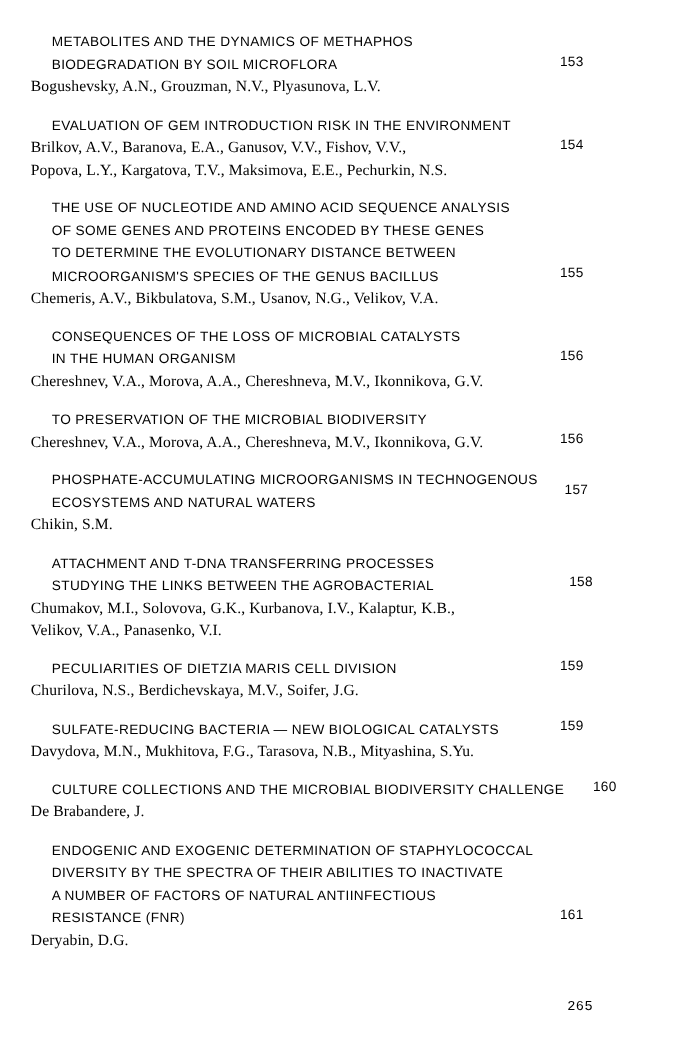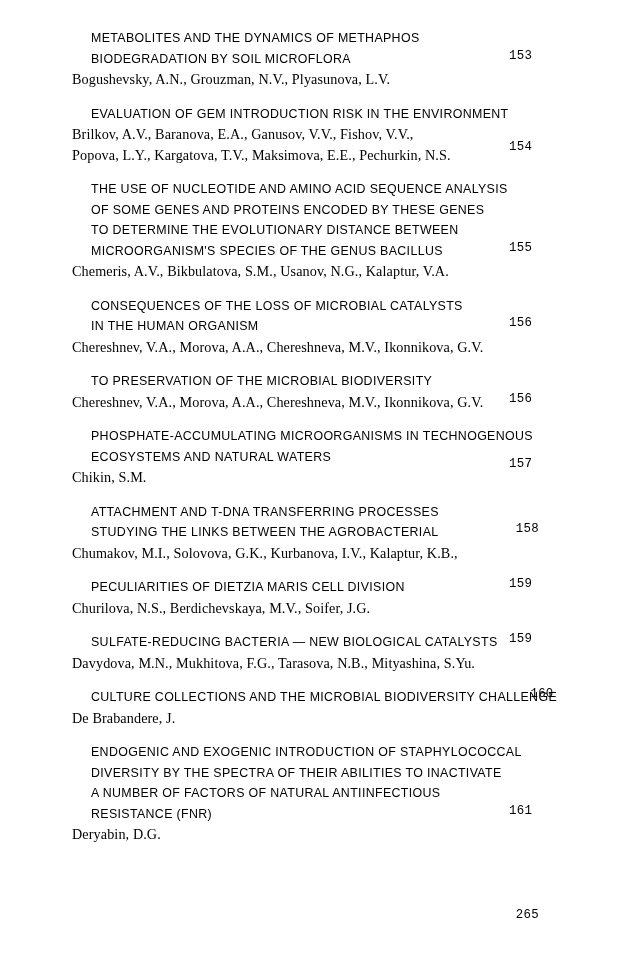--- a/index.html
+++ b/index.html
@@ -24,21 +24,20 @@
   }
   .entries {
     position: absolute;
     top: 28px;
     left: 0;
     right: 0;
   }
   .entry {
     margin-bottom: 14px;
     position: relative;
-    padding-left: 44px;
   }
   .title-block {
     position: relative;
     padding-left: 47px;
     padding-right: 14px;
   }
   .title-line {
     font-family: "Liberation Sans", sans-serif;
     font-size: 12.4px;
     letter-spacing: 0.35px;
@@ -50,29 +49,28 @@
     font-size: 14.2px;
     line-height: 20.5px;
     padding-left: 28px;
     padding-right: 14px;
     white-space: nowrap;
     letter-spacing: 0.1px;
   }
   .page-num {
     position: absolute;
     right: 84px;
-    font-family: Liberation Mono, monospace;
+    font-family: Liberation Sans, sans-serif;
     font-size: 12.4px;
     letter-spacing: 0.3px;
     text-align: left;
     width: 30px;
   }
   .page-num.wide {
-    right: 66px;
-    text-align: center;
+    right: 54px;
   }
   .folio {
     position: absolute;
     right: 84px;
     bottom: 38px;
     font-family: Liberation Mono, monospace;
     font-size: 12.4px;
     letter-spacing: 0.3px;
   }
 </style>
@@ -85,65 +83,66 @@
         <div class="title-block">
           <div class="title-line">METABOLITES AND THE DYNAMICS OF METHAPHOS</div>
           <div class="title-line">BIODEGRADATION BY SOIL MICROFLORA</div>
           <div class="page-num" style="top: 20.5px;">153</div>
         </div>
         <div class="authors">Bogushevsky, A.N., Grouzman, N.V., Plyasunova, L.V.</div>
       </div>
       <div class="entry">
         <div class="title-block">
           <div class="title-line">EVALUATION OF GEM INTRODUCTION RISK IN THE ENVIRONMENT</div>
-          <div class="page-num" style="top: 20.5px; margin-top: 16px;">154</div>
+          <div class="page-num" style="top: 20.5px;">154</div>
         </div>
         <div class="authors">Brilkov, A.V., Baranova, E.A., Ganusov, V.V., Fishov, V.V.,</div>
         <div class="authors">Popova, L.Y., Kargatova, T.V., Maksimova, E.E., Pechurkin, N.S.</div>
       </div>
       <div class="entry">
         <div class="title-block">
           <div class="title-line">THE USE OF NUCLEOTIDE AND AMINO ACID SEQUENCE ANALYSIS</div>
           <div class="title-line">OF SOME GENES AND PROTEINS ENCODED BY THESE GENES</div>
           <div class="title-line">TO DETERMINE THE EVOLUTIONARY DISTANCE BETWEEN</div>
           <div class="title-line">MICROORGANISM'S SPECIES OF THE GENUS BACILLUS</div>
           <div class="page-num" style="top: 61.5px;">155</div>
         </div>
-        <div class="authors">Chemeris, A.V., Bikbulatova, S.M., Usanov, N.G., Kalaptur, V.A.</div>
+        <div class="authors">Chemeris, A.V., Bikbulatova, S.M., Usanov, N.G., Velikov, V.A.</div>
       </div>
       <div class="entry">
         <div class="title-block">
           <div class="title-line">CONSEQUENCES OF THE LOSS OF MICROBIAL CATALYSTS</div>
           <div class="title-line">IN THE HUMAN ORGANISM</div>
           <div class="page-num" style="top: 20.5px;">156</div>
         </div>
         <div class="authors">Chereshnev, V.A., Morova, A.A., Chereshneva, M.V., Ikonnikova, G.V.</div>
       </div>
       <div class="entry">
         <div class="title-block">
           <div class="title-line">TO PRESERVATION OF THE MICROBIAL BIODIVERSITY</div>
           <div class="page-num" style="top: 20.5px;">156</div>
         </div>
         <div class="authors">Chereshnev, V.A., Morova, A.A., Chereshneva, M.V., Ikonnikova, G.V.</div>
       </div>
       <div class="entry">
         <div class="title-block">
           <div class="title-line">PHOSPHATE-ACCUMULATING MICROORGANISMS IN TECHNOGENOUS</div>
           <div class="title-line">ECOSYSTEMS AND NATURAL WATERS</div>
-          <div class="page-num" style="top: 31px;">157</div>
+          <div class="page-num" style="top: 12px; text-align: center;">157</div>
         </div>
         <div class="authors">Chikin, S.M.</div>
       </div>
       <div class="entry">
         <div class="title-block">
           <div class="title-line">ATTACHMENT AND T-DNA TRANSFERRING PROCESSES</div>
           <div class="title-line">STUDYING THE LINKS BETWEEN THE AGROBACTERIAL</div>
           <div class="page-num" style="top: 20.5px; text-align: right;">158</div>
         </div>
         <div class="authors">Chumakov, M.I., Solovova, G.K., Kurbanova, I.V., Kalaptur, K.B.,</div>
+        <div class="authors">Velikov, V.A., Panasenko, V.I.</div>
       </div>
       <div class="entry">
         <div class="title-block">
           <div class="title-line">PECULIARITIES OF DIETZIA MARIS CELL DIVISION</div>
           <div class="page-num" style="top: 0px;">159</div>
         </div>
         <div class="authors">Churilova, N.S., Berdichevskaya, M.V., Soifer, J.G.</div>
       </div>
       <div class="entry">
         <div class="title-block">
@@ -154,21 +153,21 @@
       </div>
       <div class="entry">
         <div class="title-block">
           <div class="title-line">CULTURE COLLECTIONS AND THE MICROBIAL BIODIVERSITY CHALLENGE</div>
           <div class="page-num wide" style="top: 0px;">160</div>
         </div>
         <div class="authors">De Brabandere, J.</div>
       </div>
       <div class="entry">
         <div class="title-block">
-          <div class="title-line">ENDOGENIC AND EXOGENIC INTRODUCTION OF STAPHYLOCOCCAL</div>
+          <div class="title-line">ENDOGENIC AND EXOGENIC DETERMINATION OF STAPHYLOCOCCAL</div>
           <div class="title-line">DIVERSITY BY THE SPECTRA OF THEIR ABILITIES TO INACTIVATE</div>
           <div class="title-line">A NUMBER OF FACTORS OF NATURAL ANTIINFECTIOUS</div>
           <div class="title-line">RESISTANCE (FNR)</div>
           <div class="page-num" style="top: 61.5px; margin-left: 15px;">161</div>
         </div>
         <div class="authors">Deryabin, D.G.</div>
       </div>
     </div>
   <div class="folio">265</div>
 </div>

